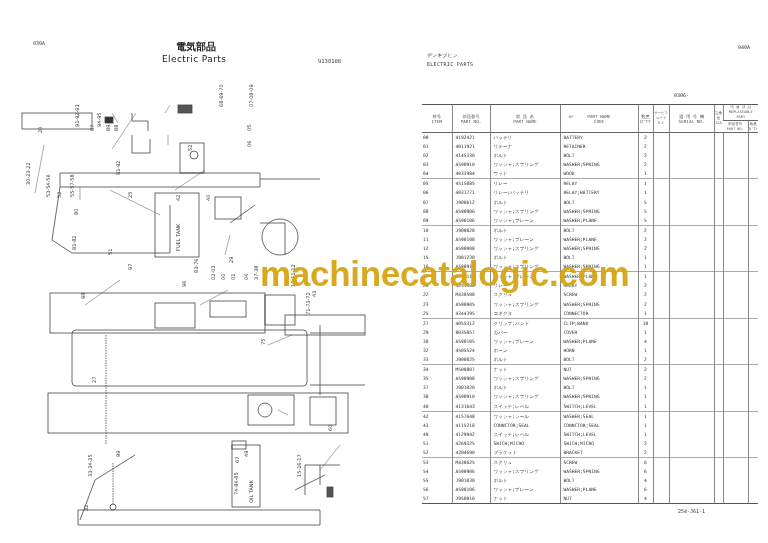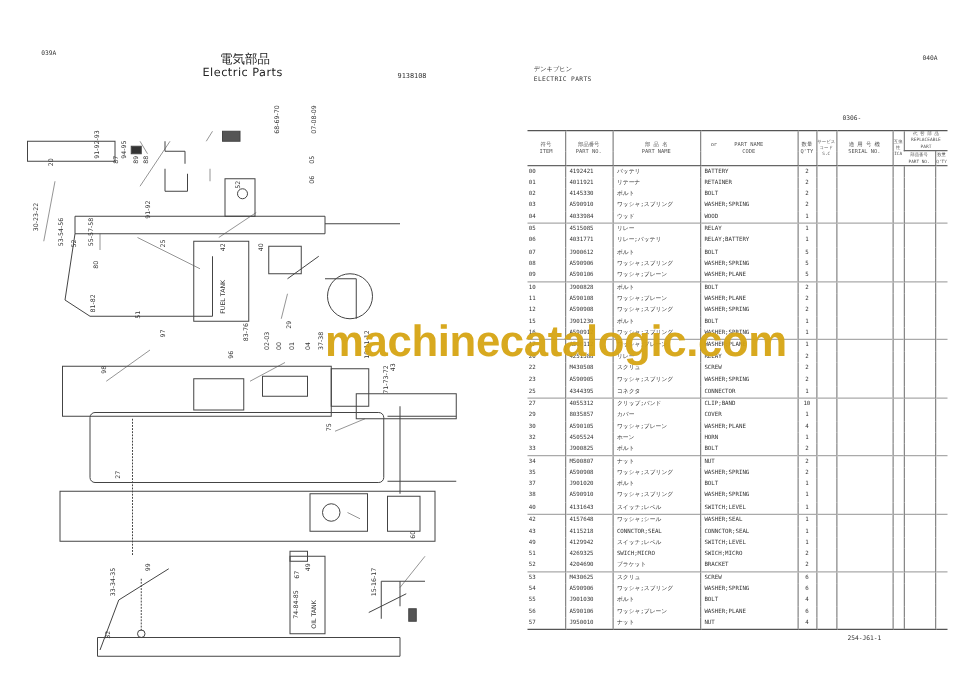--- a/index.html
+++ b/index.html
@@ -1,20 +1,20 @@
 <!DOCTYPE html>
 <html><head>
 <meta charset="utf-8">
 <style>
   * { box-sizing: border-box; margin: 0; padding: 0; }
   html, body { width: 768px; height: 543px; background: #ffffff; overflow: hidden; }
   body { position: relative; font-family: "DejaVu Sans", sans-serif; color: #222; }
 
   .page-num { position: absolute; font-size: 5px; color: #333; font-family: "DejaVu Sans Mono", monospace; }
-  .left-title-jp { position: absolute; left: 176px; top: 40px; font-size: 10px; font-weight: normal; color: #222; }
+  .left-title-jp { position: absolute; left: 176px; top: 40px; font-size: 10px; font-weight: bold; color: #222; }
   .left-title-en { position: absolute; left: 162px; top: 54px; font-size: 9px; color: #222; letter-spacing: 0.4px; }
   .left-code { position: absolute; left: 318px; top: 58px; font-size: 5.5px; color: #333; font-family: "DejaVu Sans Mono", monospace; }
 
   .diagram { position: absolute; left: 20px; top: 75px; width: 375px; height: 460px; }
   .callout { font-family: "DejaVu Sans", sans-serif; font-size: 5px; fill: #333; }
 
   .right-kana { position: absolute; left: 427px; top: 52px; font-size: 5px; color: #333; font-family: "DejaVu Sans Mono", monospace; }
   .right-title { position: absolute; left: 427px; top: 61px; font-size: 5px; color: #333; font-family: "DejaVu Sans Mono", monospace; letter-spacing: 0.3px; }
   .range { position: absolute; left: 674px; top: 92px; font-size: 5px; color: #333; font-family: "DejaVu Sans Mono", monospace; }
 

